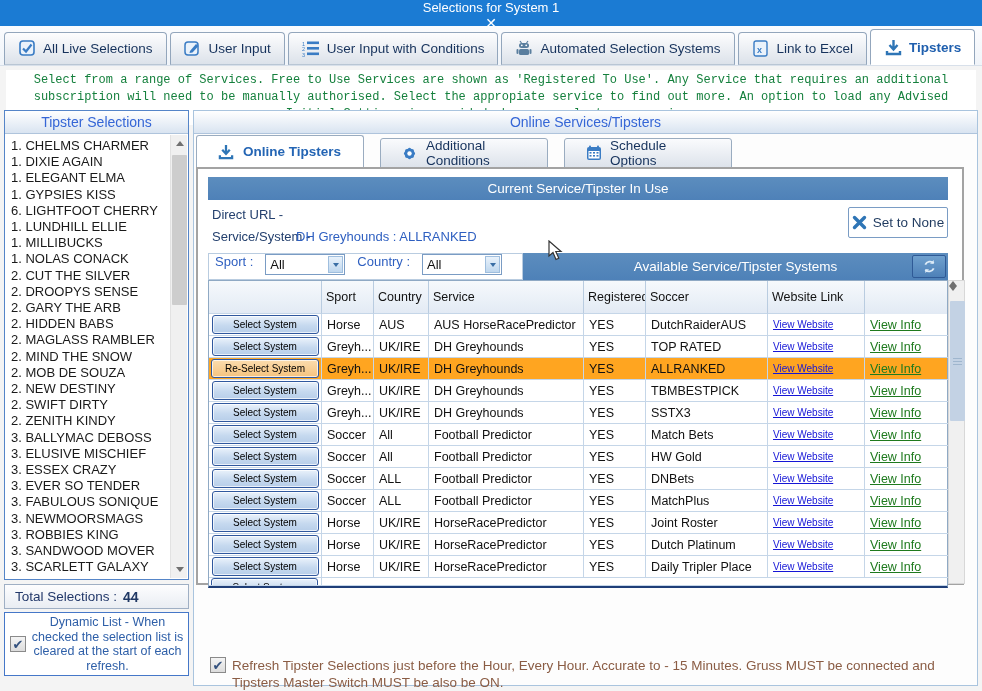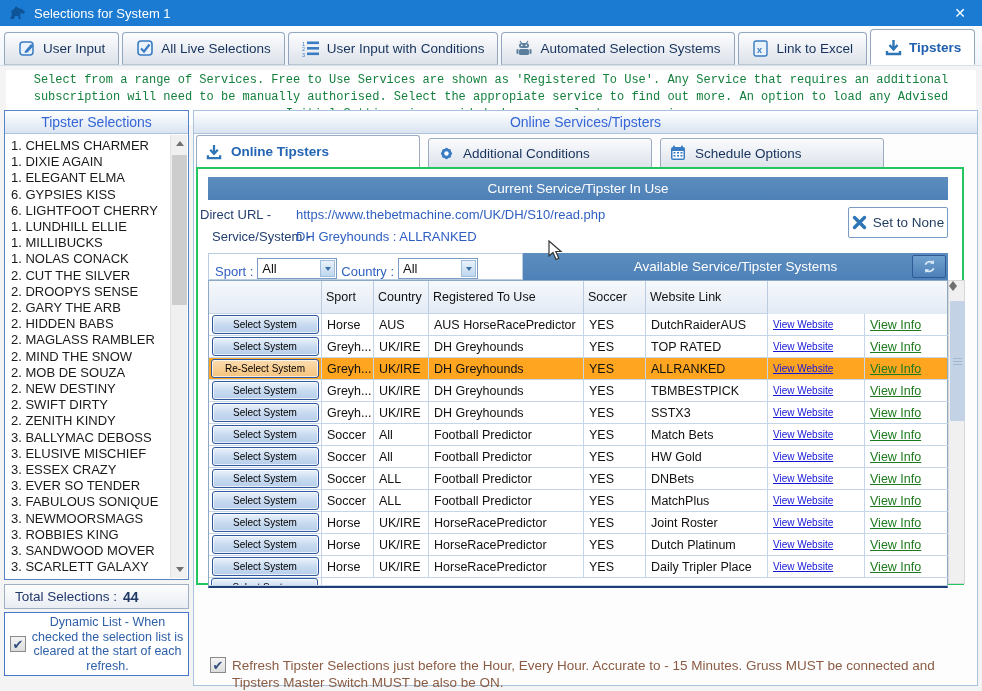--- a/index.html
+++ b/index.html
@@ -9,21 +9,21 @@
     background:#F4F4F4;
     position:relative;
     overflow:hidden;
     font-size:13px;
     color:#111;
   }
   
   .titlebar {
     position:absolute; left:0; top:0; width:982px; height:26px;
     background:#1B7BD3; color:#fff; display:flex; align-items:center;
-    padding:0 8px; font-size:13px;
+    padding:0 8px; font-size:13px;flex-direction:column;
   }
   .titlebar .t-icon { width:20px; height:16px; margin-right:6px; opacity:.85; }
   .titlebar .t-text { flex:1; }
   .titlebar .t-close { width:28px; text-align:center; font-size:14px; cursor:default; }
   
   .tabstrip {
     position:absolute; left:0; top:26px; width:982px; height:40px;
     background:linear-gradient(#FBFCFE,#F0F4F9);
     border-bottom:1px solid #D8E0EA;
     padding:4px 0 0 4px; display:flex; align-items:flex-end;
@@ -93,50 +93,50 @@
   }
   
   .main {
     position:absolute; left:193px; top:110px; width:785px; height:576px;
     border:1px solid #A9C4DE; background:#FDFDFD;
   }
   .main .panel-header { border:none; border-bottom:1px solid #AFC4DC; }
   .subtabs { position:absolute; left:2px; top:24px; height:33px; display:flex; align-items:flex-end; }
   .sub-tab {
     display:inline-flex; align-items:center; gap:8px;
-    width:224px; height:30px; padding:0 8px; margin-right:8px;
+    width:168px; height:30px; padding:0 20px; margin-right:16px;
     border:1px solid #9AACC0; border-radius:3px 3px 0 0;
     background:linear-gradient(#FAFBFD,#DDE3EB);
     color:#16325C; font-size:13.5px; cursor:default;
   }
   .sub-tab.active { background:#fff; border-bottom-color:#fff; height:33px; color:#2465B4; font-weight:bold; }
   .contentbox {
     position:absolute; left:2px; top:56px; width:768px; height:418px;
-    border:2px solid #22c55e; background:#fff;
+    border:2px solid #a3a3a3; background:#fff;
   }
   .steelbar {
     background:linear-gradient(#5C8DBE,#4E81B8);
     color:#fff; display:flex; align-items:center; justify-content:center;
     font-size:13.5px;
   }
   .cur-header { position:absolute; left:10px; top:8px; width:740px; height:23px; }
   .lbl { color:#24406E; }
-  .cur-url-label   { position:absolute; left:2px; top:38px; }
+  .cur-url-label   { position:absolute; left:14px; top:38px; }
   .cur-url-value   { position:absolute; left:98px; top:38px; color:#2E5FC0; }
   .cur-sys-label   { position:absolute; left:14px; top:60px; }
   .cur-sys-value   { position:absolute; left:98px; top:60px; color:#2E5FC0; }
   .btn {
     border:1px solid #7A9CC4; background:#fff; border-radius:2px;
     display:inline-flex; align-items:center; justify-content:center; gap:8px;
     color:#1F3A5F; font-size:13.5px; cursor:default;
   }
   .set-none { position:absolute; left:650px; top:38px; width:100px; height:31px; gap:6px; }
   
   .filterrow { position:absolute; left:10px; top:84px; width:740px; height:27px; }
-  .filter-left { position:absolute; left:0; top:0; width:315px; height:27px; border:1px solid #B9CCE0; background:#fff; display:flex; align-items:flex-end; padding-left:6px; gap:4px; }
+  .filter-left { position:absolute; left:0; top:0; width:315px; height:27px; border:1px solid #B9CCE0; background:#fff; display:flex; align-items:flex-start; padding-left:6px; gap:12px; }
   .flabel { color:#2E5FC0; font-size:13px; }
   .combo { width:80px; height:21px; border:1px solid #7A9CC4; background:#fff; display:flex; align-items:center; position:relative; padding-left:4px; font-size:13px; }
   .combo .cbtn { position:absolute; right:1px; top:1px; bottom:1px; width:15px; background:linear-gradient(#E9F2FB,#BFD7EE); border:1px solid #9FBEDE; display:flex; align-items:center; justify-content:center; }
   .combo .cbtn .tri-down { border-top-color:#3A6EA5; border-left-width:3px; border-right-width:3px; border-top-width:4px; }
   .avail-bar { position:absolute; left:315px; top:0; width:425px; height:27px; }
   .refresh-btn {
     position:absolute; right:2px; top:2px; width:34px; height:23px;
     border:1px solid #2F5A96; border-radius:2px;
     background:linear-gradient(#6FA0CE,#4E81B8);
     display:flex; align-items:center; justify-content:center;
@@ -184,34 +184,34 @@
     <path d="M2 14 L4 9 L3 6 L6 4 L8 1 L10 3 L14 4 L17 7 L16 9 L13 8 L12 11 L13 14 L11 14 L10 11 L7 11 L6 14 Z" fill="#0E4E8E"></path>
   </svg>
   <span class="t-text">Selections for System 1</span>
   <span class="t-close">✕</span>
 </div>
 
 <div class="tabstrip">
   <div class="win-tab">
     <span class="ticon">
       <svg width="17" height="17" viewBox="0 0 17 17">
+          <rect x="1" y="1" width="14" height="14" rx="3" fill="#EAF2FB" stroke="#3A7CC4" stroke-width="1.6"></rect>
+          <path d="M4 8.5 L7 11.5 L12.5 4.5" fill="none" stroke="#3A7CC4" stroke-width="2.2"></path>
+        </svg>
+    </span>
+    <span>All Live Selections</span>
+  </div>
+  <div class="win-tab">
+    <span class="ticon">
+      <svg width="17" height="17" viewBox="0 0 17 17">
           <rect x="1" y="2" width="13" height="13" rx="3" fill="#EAF2FB" stroke="#3A7CC4" stroke-width="1.5"></rect>
           <path d="M6 11 L12 4 L14.5 6 L8.5 12.5 L5.5 13 Z" fill="#3A7CC4"></path>
         </svg>
     </span>
     <span>User Input</span>
-  </div>
-  <div class="win-tab">
-    <span class="ticon">
-      <svg width="17" height="17" viewBox="0 0 17 17">
-          <rect x="1" y="1" width="14" height="14" rx="3" fill="#EAF2FB" stroke="#3A7CC4" stroke-width="1.6"></rect>
-          <path d="M4 8.5 L7 11.5 L12.5 4.5" fill="none" stroke="#3A7CC4" stroke-width="2.2"></path>
-        </svg>
-    </span>
-    <span>All Live Selections</span>
   </div>
   <div class="win-tab">
     <span class="ticon">
       <svg width="18" height="17" viewBox="0 0 18 17">
           <text x="0" y="5.5" font-size="5.5" fill="#3A7CC4" font-family="Liberation Sans,sans-serif">1</text>
           <text x="0" y="11" font-size="5.5" fill="#3A7CC4" font-family="Liberation Sans,sans-serif">2</text>
           <text x="0" y="16.5" font-size="5.5" fill="#3A7CC4" font-family="Liberation Sans,sans-serif">3</text>
           <rect x="5" y="1.5" width="12" height="2.6" fill="#3A7CC4"></rect>
           <rect x="5" y="7" width="12" height="2.6" fill="#3A7CC4"></rect>
           <rect x="5" y="12.5" width="12" height="2.6" fill="#3A7CC4"></rect>
@@ -254,21 +254,21 @@
 </div>
 
 <div class="instructions">Select from a range of Services. Free to Use Services are shown as 'Registered To Use'. Any Service that requires an additional subscription will need to be manually authorised. Select the appropiate service to find out more.  An option to load any Advised Initial Settings is provided when you select any service.</div>
 
 <div class="sidebar">
   <div class="panel-header">Tipster Selections</div>
   <div class="list-wrap">
       <div class="list-item">1. CHELMS CHARMER</div>
       <div class="list-item">1. DIXIE AGAIN</div>
       <div class="list-item">1. ELEGANT ELMA</div>
-      <div class="list-item">6. GYPSIES KISS</div>
+      <div class="list-item">1. GYPSIES KISS</div>
       <div class="list-item">6. LIGHTFOOT CHERRY</div>
       <div class="list-item">1. LUNDHILL ELLIE</div>
       <div class="list-item">1. MILLIBUCKS</div>
       <div class="list-item">1. NOLAS CONACK</div>
       <div class="list-item">2. CUT THE SILVER</div>
       <div class="list-item">2. DROOPYS SENSE</div>
       <div class="list-item">2. GARY THE ARB</div>
       <div class="list-item">2. HIDDEN BABS</div>
       <div class="list-item">2. MAGLASS RAMBLER</div>
       <div class="list-item">2. MIND THE SNOW</div>
@@ -350,21 +350,20 @@
           </svg>
       </span>
       <span>Schedule Options</span>
     </div>
   </div>
 
   <div class="contentbox">
     <div class="steelbar cur-header">Current Service/Tipster In Use</div>
 
     <span class="lbl cur-url-label">Direct URL -</span>
-    <span class="cur-url-value">https://www.thebetmachine.com/UK/DH/S10/read.php</span>
     <span class="lbl cur-sys-label">Service/System -</span>
     <span class="cur-sys-value">DH Greyhounds : ALLRANKED</span>
 
     <div class="btn set-none">
       <svg width="15" height="15" viewBox="0 0 15 15">
           <path d="M2.5 2.5 L12.5 12.5 M12.5 2.5 L2.5 12.5" stroke="#2E75B6" stroke-width="3.4" stroke-linecap="round"></path>
         </svg>
       <span>Set to None</span>
     </div>
 
@@ -397,20 +396,21 @@
         </div>
       </div>
     </div>
 
     <div class="gridwrap">
       <div class="grid">
         <div class="thead">
             <div class="cell"></div>
             <div class="cell">Sport</div>
             <div class="cell">Country</div>
+            <div class="cell">Service</div>
             <div class="cell">Registered To Use</div>
             <div class="cell">Soccer</div>
             <div class="cell">Website Link</div>
           </div>
         <div id="tbody">
             <div class="trow">
               <div class="cell btncell">
                 <div class="sysbtn">Select System</div>
               </div>
               <div class="cell">Horse</div>

